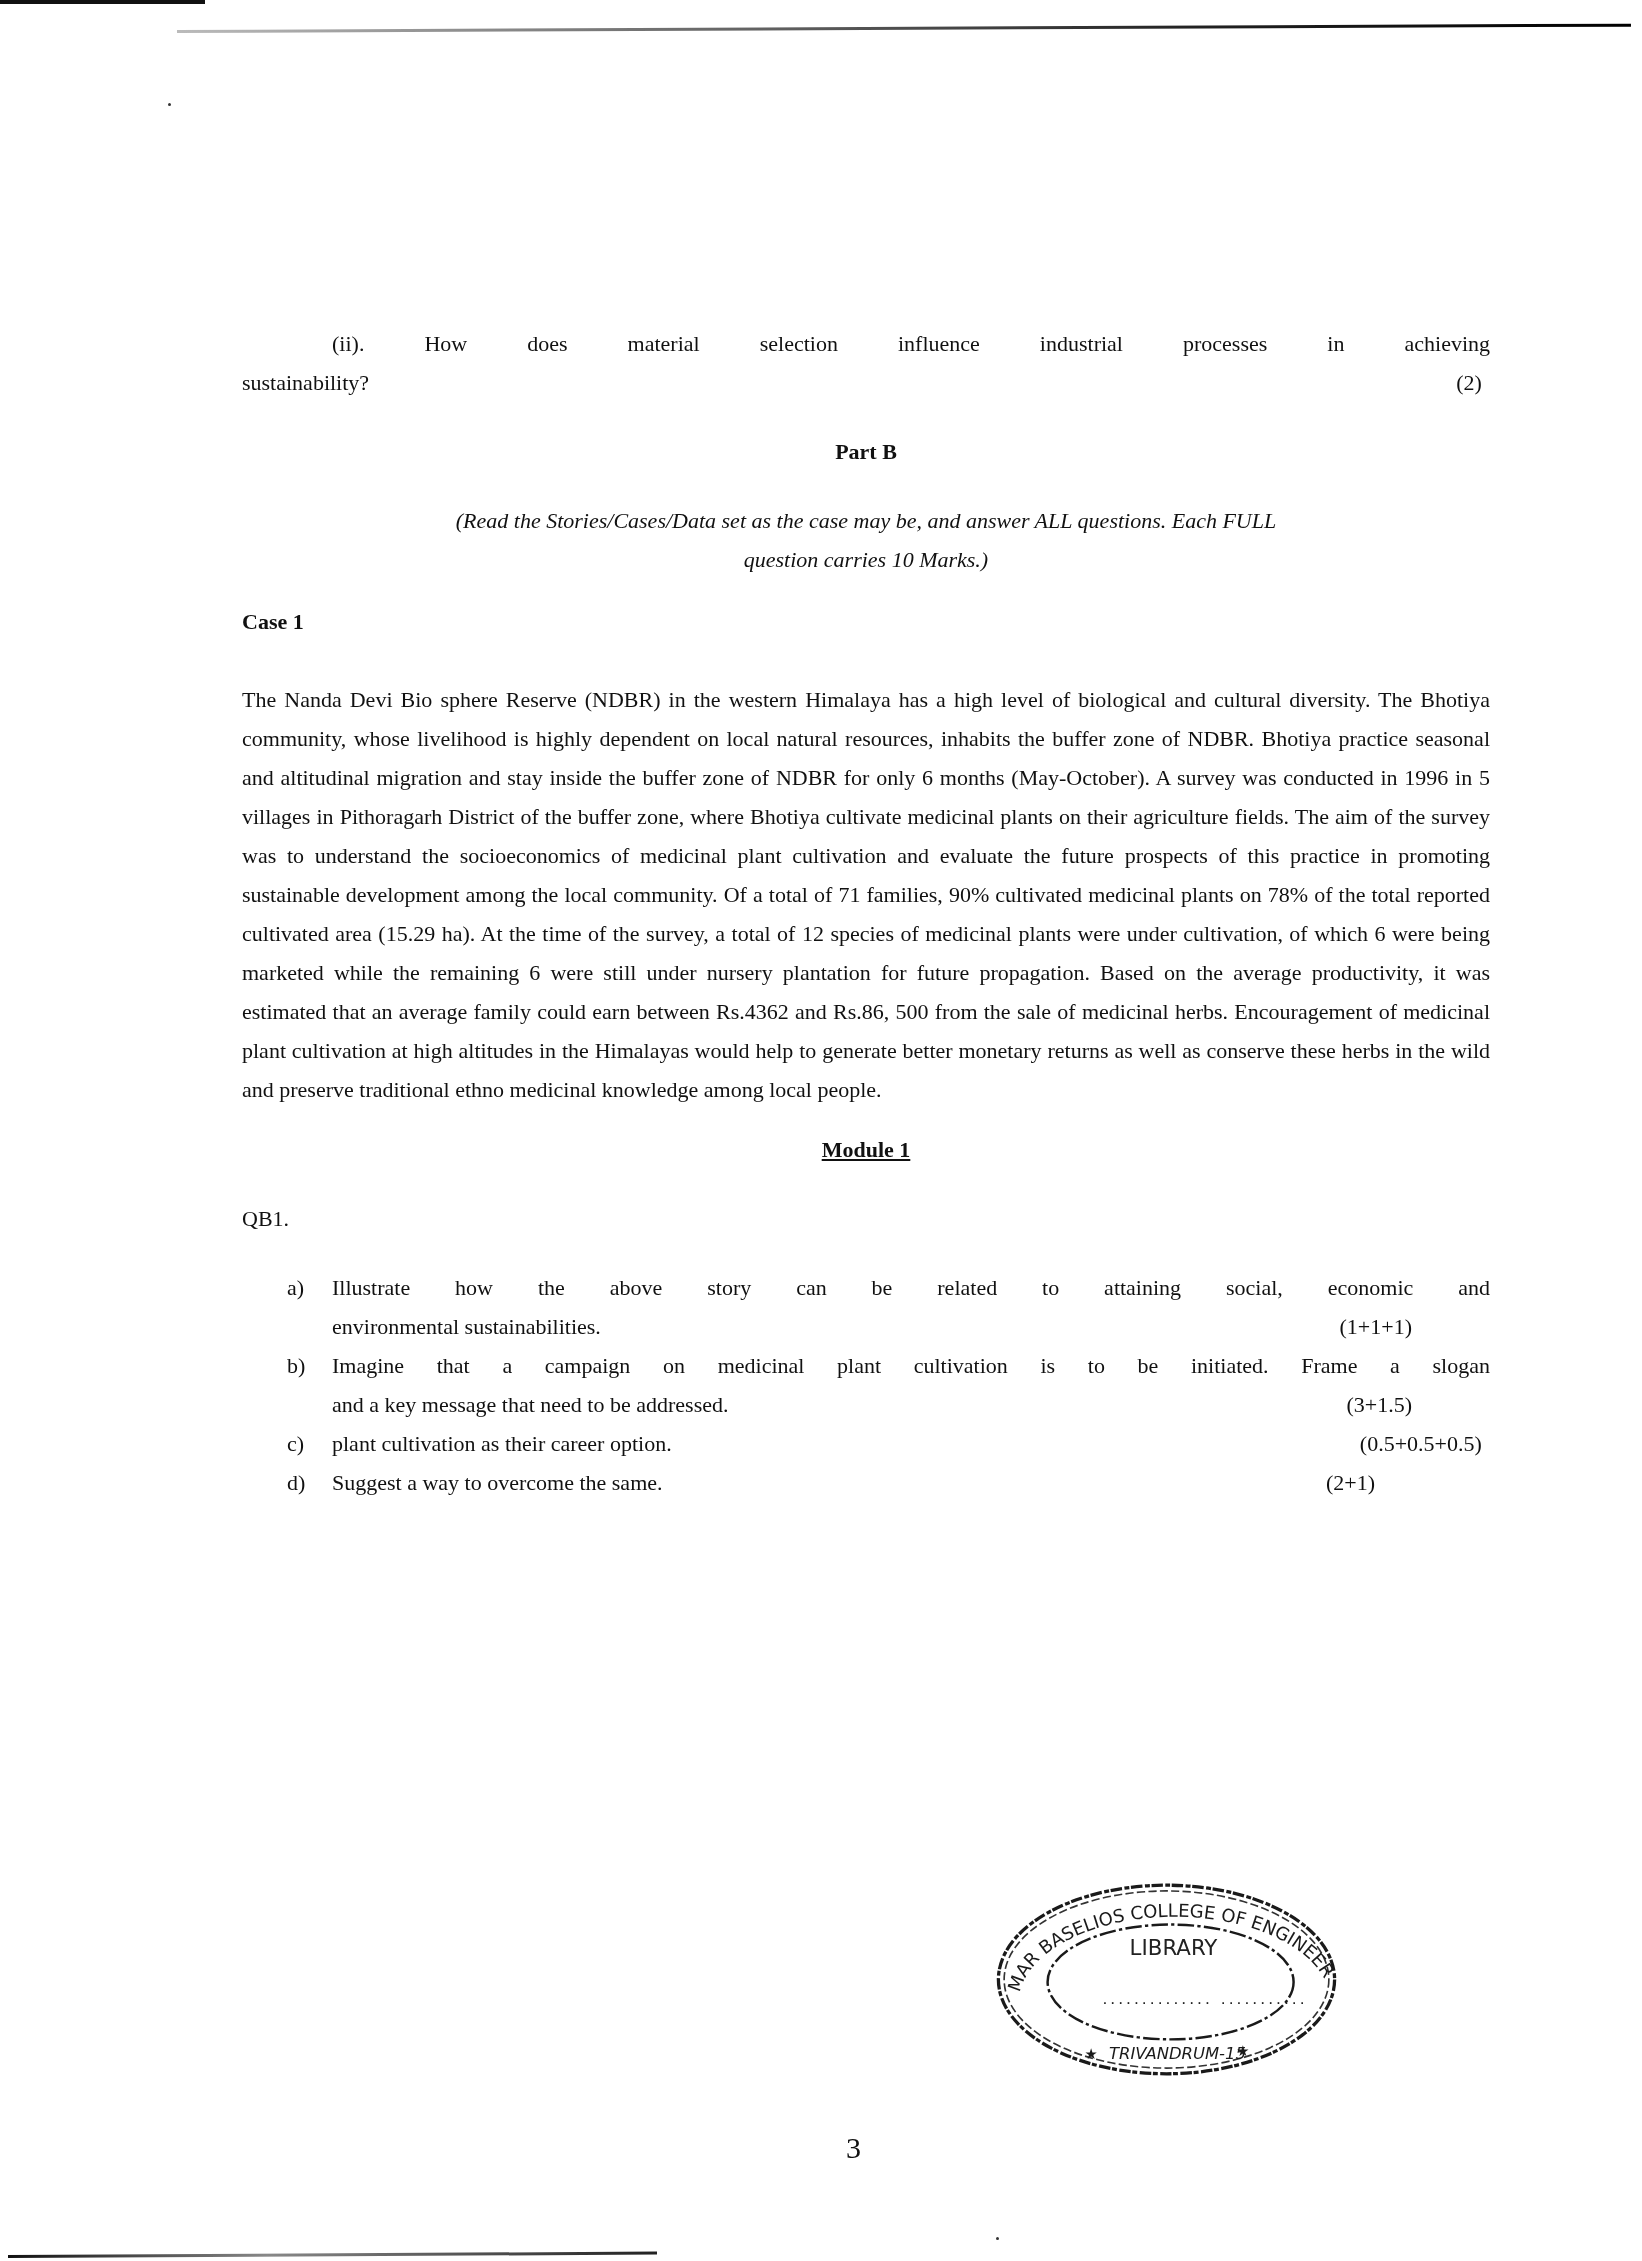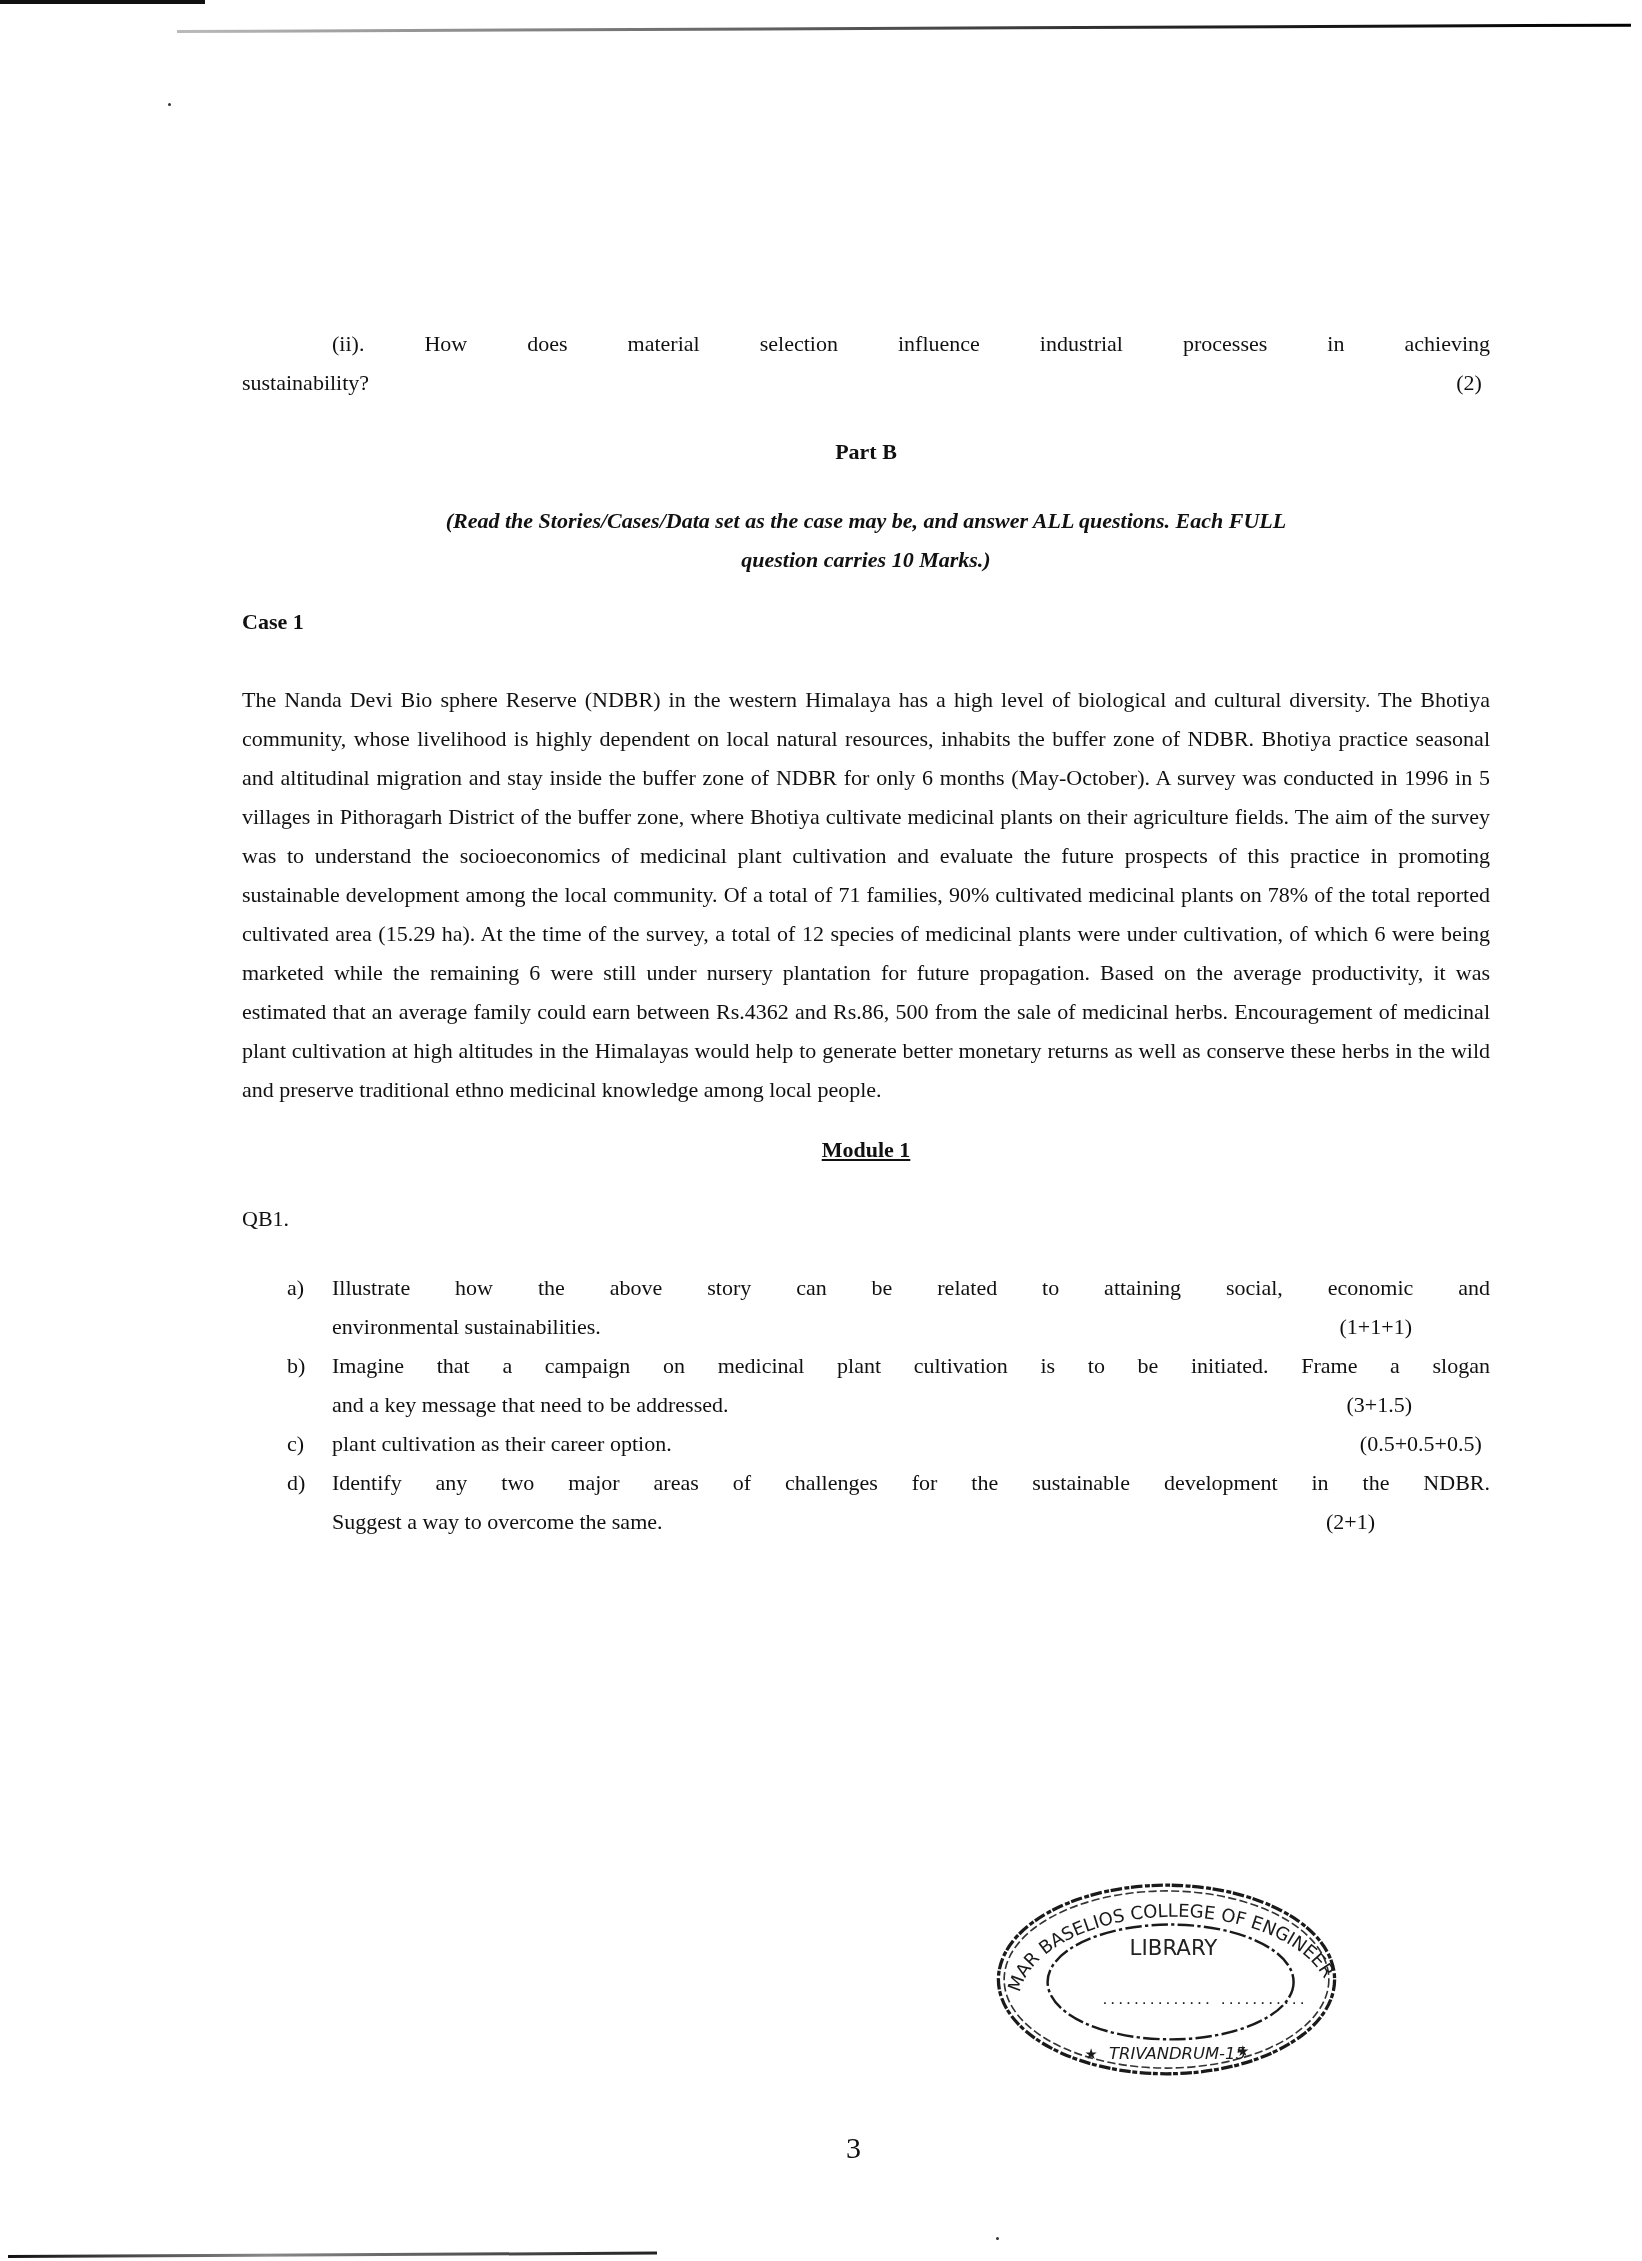--- a/index.html
+++ b/index.html
@@ -10,21 +10,21 @@
     transform: rotate(-0.25deg); transform-origin: left center; }
   .scan-line-corner { position: absolute; left: 0; top: 0; width: 205px; height: 4.1px; background: #111; }
   .scan-line-bottom { position: absolute; left: 8.2px; top: 2255px; width: 649px; height: 2.5px;
     background: linear-gradient(to right, #111 0%, #888 40%, #222 100%); transform: rotate(-0.3deg); transform-origin: left center; }
   .page { position: absolute; left: 242px; top: 324px; width: 1248px; font-size: 22px; line-height: 39px; }
   .just { text-align: justify; text-align-last: auto; }
   .row { display: flex; justify-content: space-between; }
   .q-ii { text-indent: 90px; }
   .center { text-align: center; }
   .bold { font-weight: bold; }
-  .italic-bold { font-style: italic; font-weight: bold; }
+  .italic-bold { font-style: italic; font-weight: normal; }
   .part-heading { margin-top: 30px; }
   .instructions { margin-top: 30px; }
   .case-title { margin-top: 23px; }
   .case-para { margin-top: 39px; text-align: justify; }
   .module-heading { margin-top: 21.4px; text-decoration: underline; }
   .qb-label { margin-top: 30px; }
   ol.subq { list-style: none; margin: 30px 0 0 0; padding: 0 0 0 45px; }
   ol.subq li { position: relative; padding-left: 45px; }
   ol.subq li .letter { position: absolute; left: 0; top: 0; }
   .marks-row { display: flex; justify-content: space-between; }
@@ -87,21 +87,20 @@
     </li>
     <li>
       <span class="letter">c)</span>
       <div class="marks-row">
         <span>plant cultivation as their career option.</span>
         <span class="marks" style="padding-right:8.2px;">(0.5+0.5+0.5)</span>
       </div>
     </li>
     <li>
       <span class="letter">d)</span>
-      <div class="just" style="text-align-last: justify;">Identify any two major areas of challenges for the sustainable development in the NDBR.</div>
       <div class="marks-row">
         <span>Suggest a way to overcome the same.</span>
         <span class="marks" style="padding-right:115px;">(2+1)</span>
       </div>
     </li>
   </ol>
 </div>
 
 <svg class="stamp" viewBox="0 0 440 250">
   <defs>

